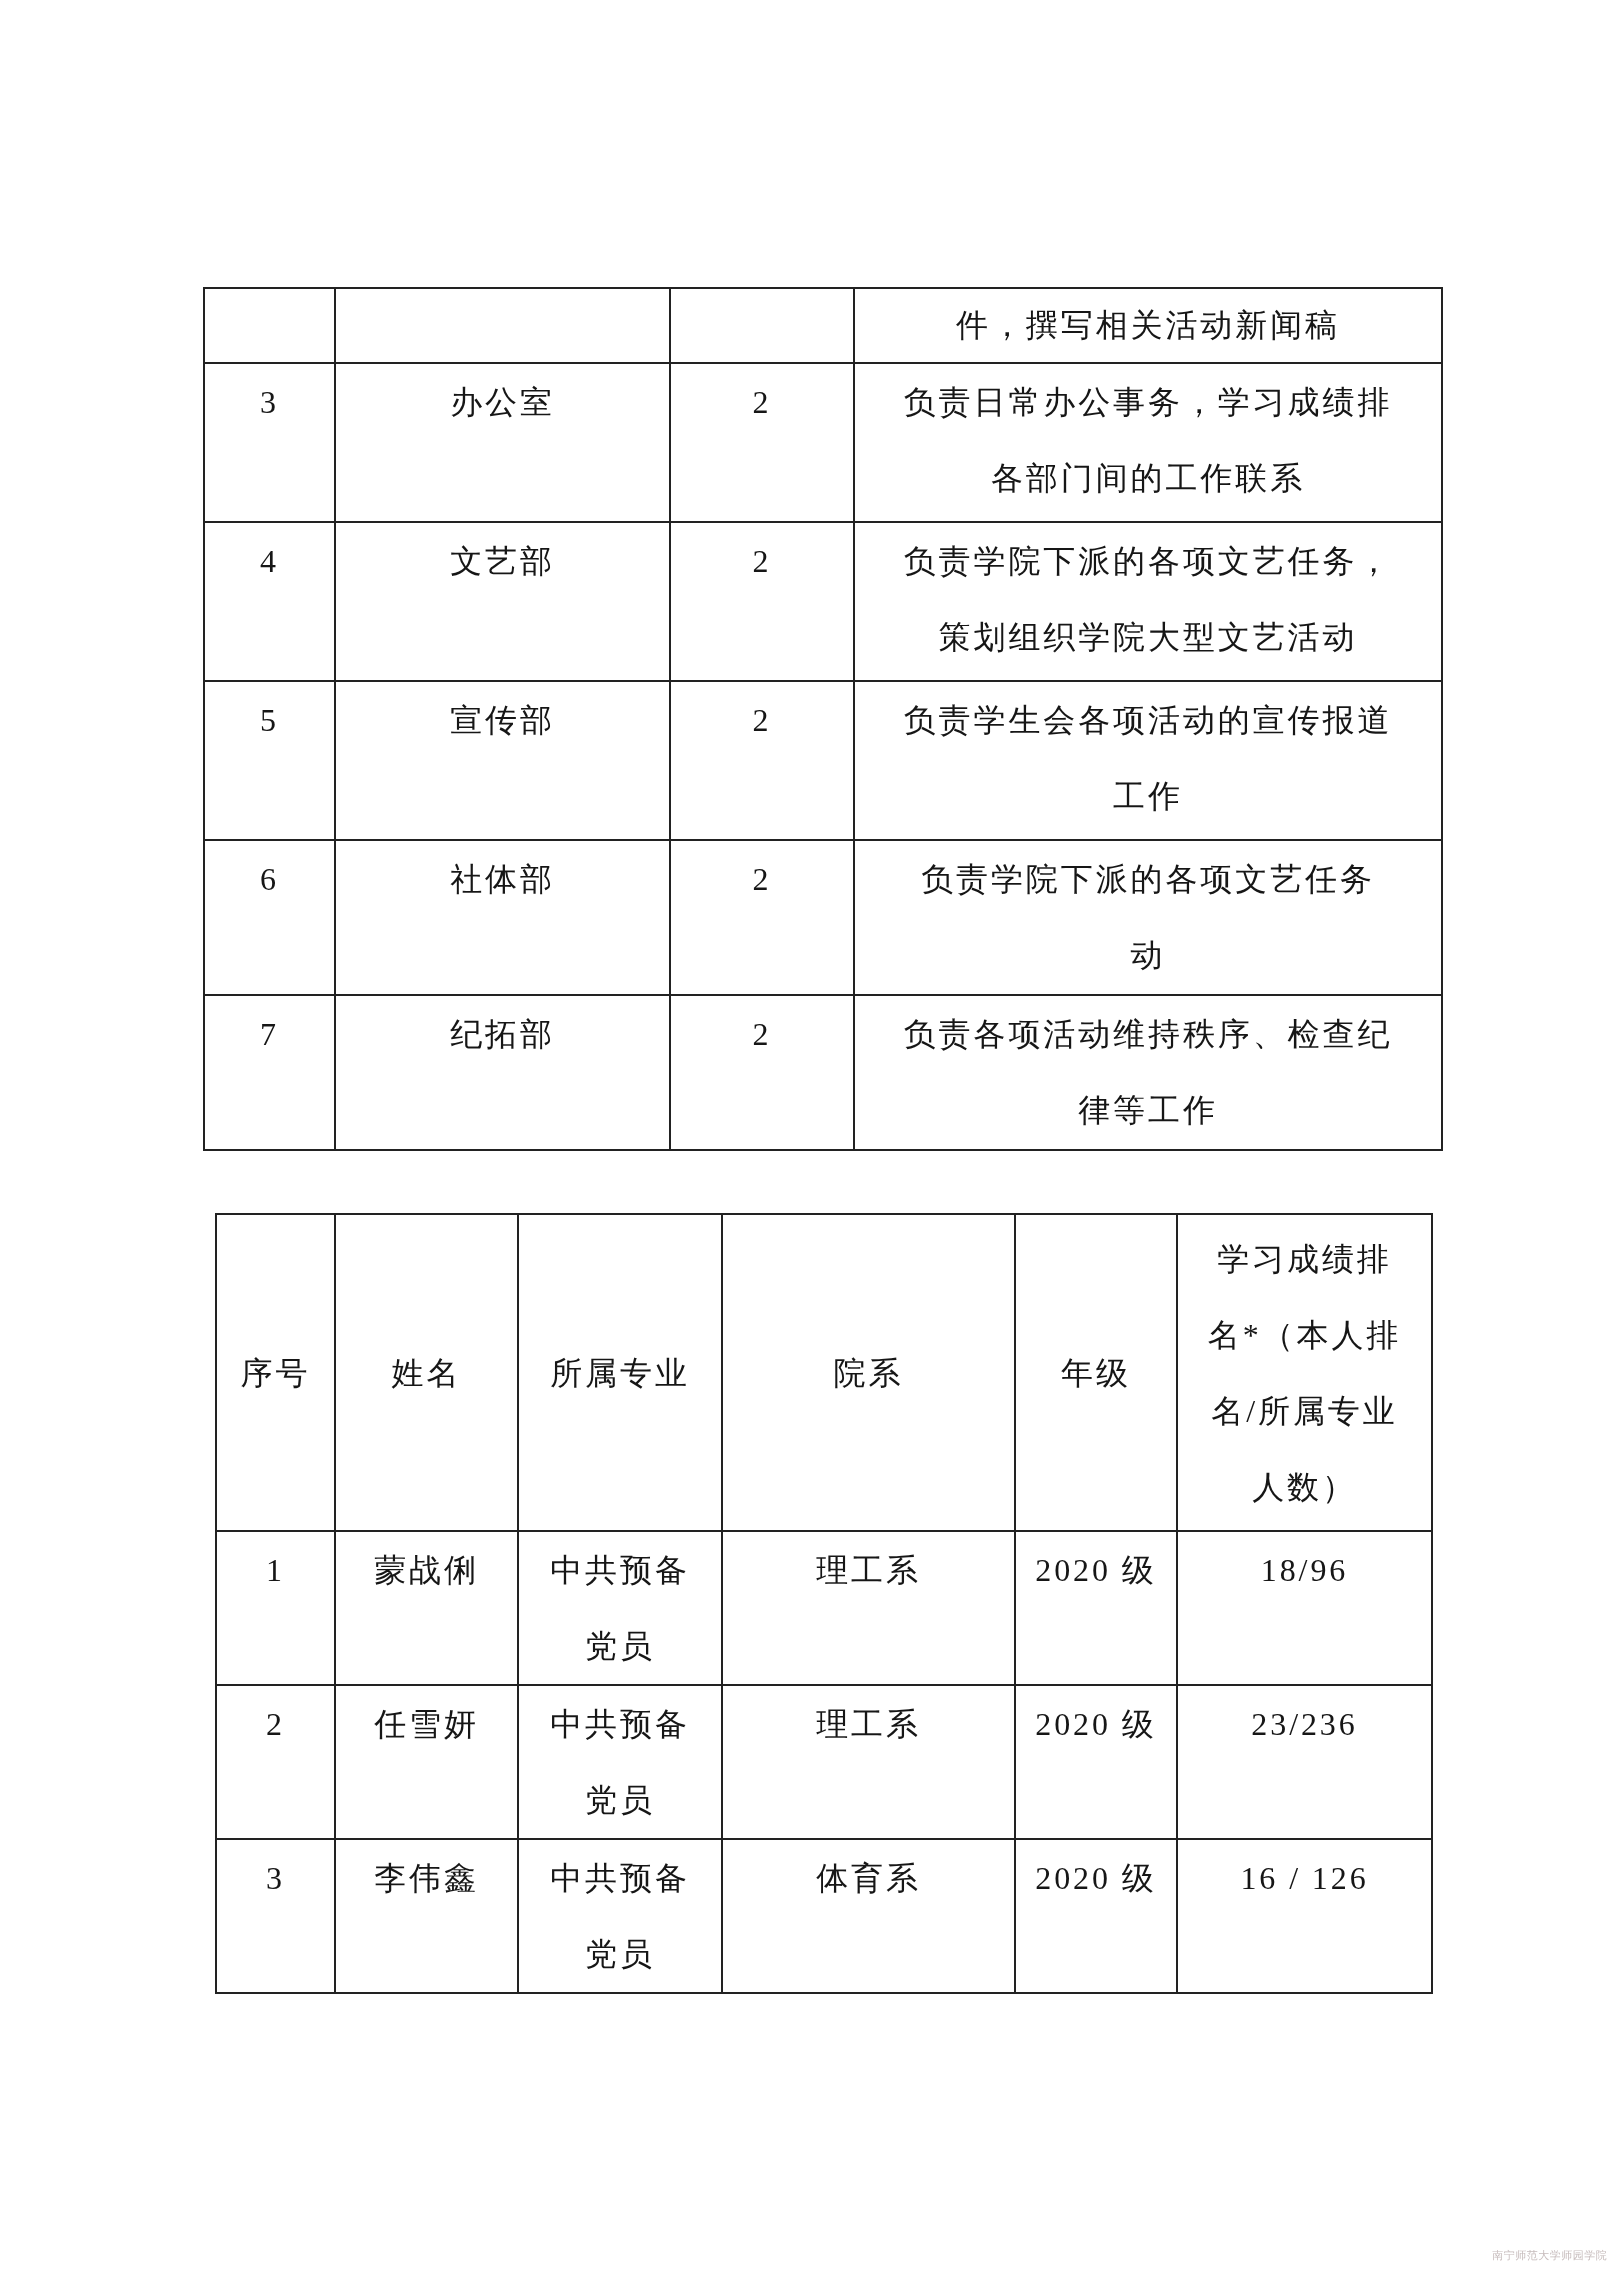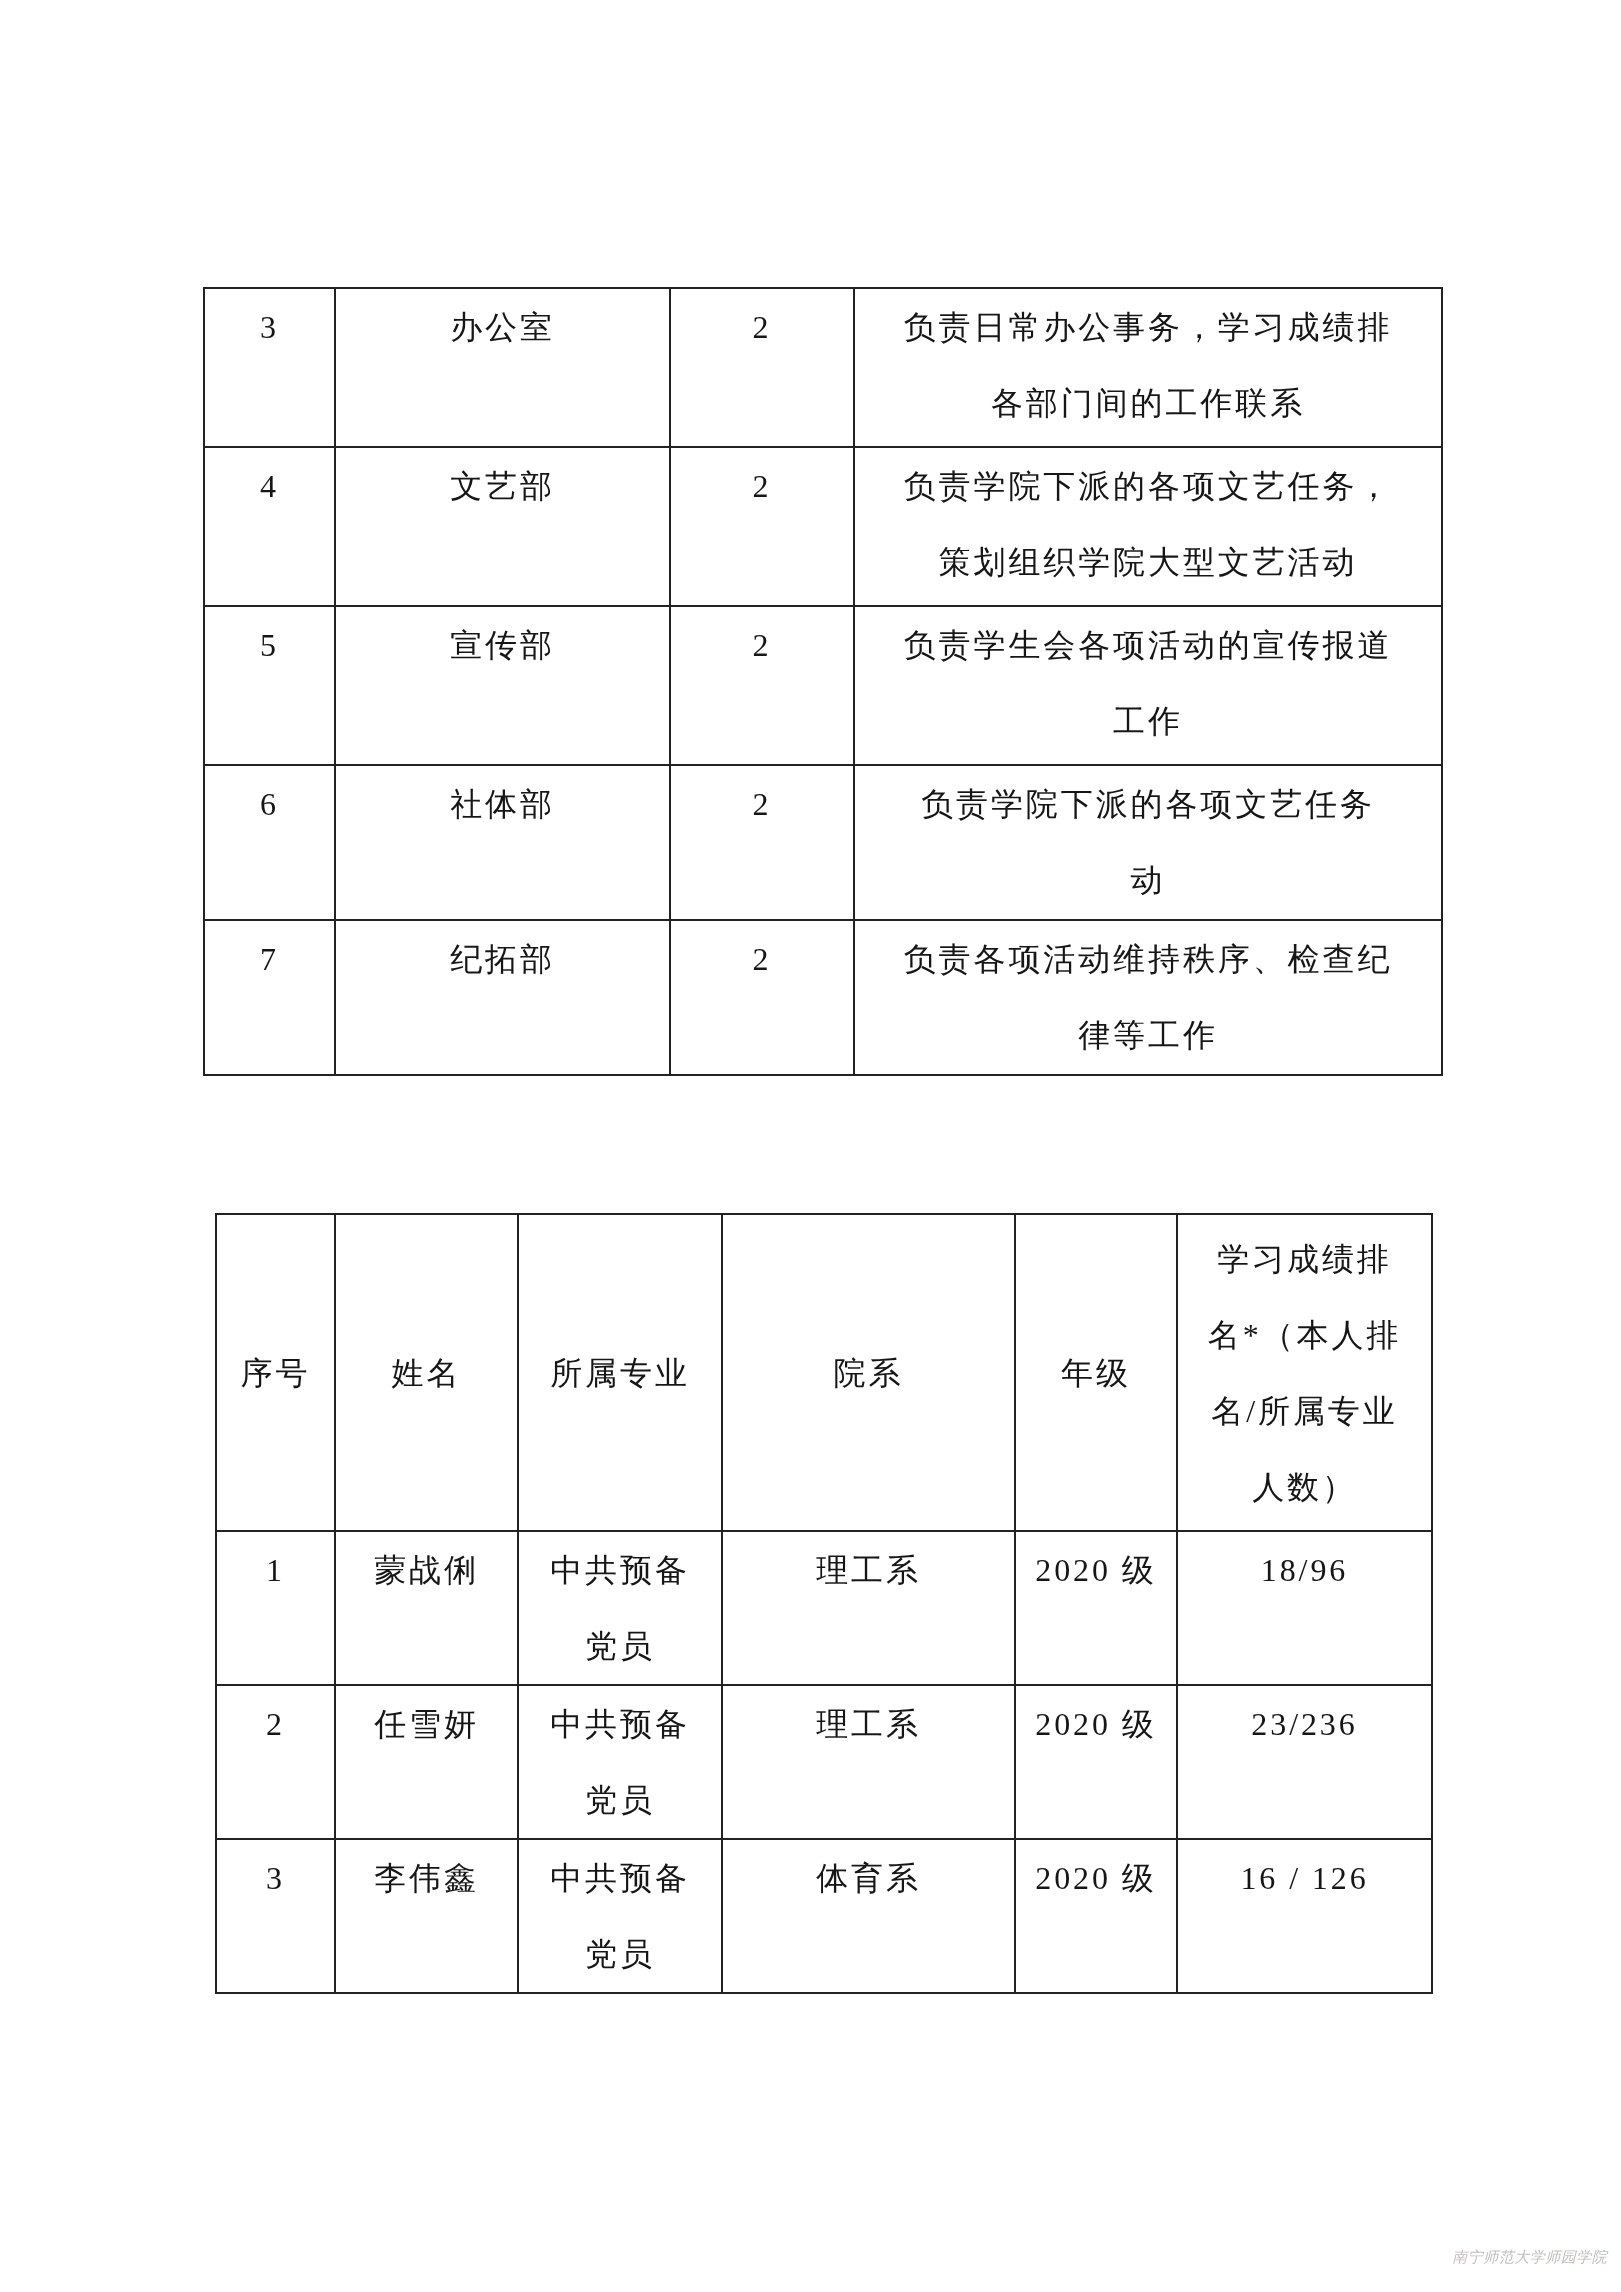--- a/index.html
+++ b/index.html
@@ -54,40 +54,45 @@
   .table2 .c6 { width: 255px; }
   .table2 tr.head-row { height: 317px; }
   .table2 tr.head-row th { vertical-align: middle; margin-left: 42px; }
   .table2 tr.body-row { height: 153px; }
   .table2 tr.body-row td { vertical-align: top; }
   
   .watermark {
     position: absolute;
     top: 2248px;
     right: 13.7px;
-    font-size: 15px;
+    font-size: 11px;
     letter-spacing: 0.5px;
     color: #c7bcbc;
     font-family: "Liberation Sans", "DejaVu Sans", sans-serif;
-    font-style: italic;
   }
 </style>
 </head>
 <body>
 
 <div class="page">
 
   <table class="table1">
     <colgroup>
       <col class="c1">
         <col class="c2">
         <col class="c3">
         <col class="c4">
     </colgroup>
     <tbody>
+      <tr class="partial-row">
+        <td></td>
+        <td></td>
+        <td></td>
+        <td>件，撰写相关活动新闻稿</td>
+      </tr>
       <tr class="body-row">
         <td>3</td>
         <td>办公室</td>
         <td>2</td>
         <td>负责日常办公事务，学习成绩排
 各部门间的工作联系</td>
       </tr>
       <tr class="body-row">
         <td>4</td>
         <td>文艺部</td>

